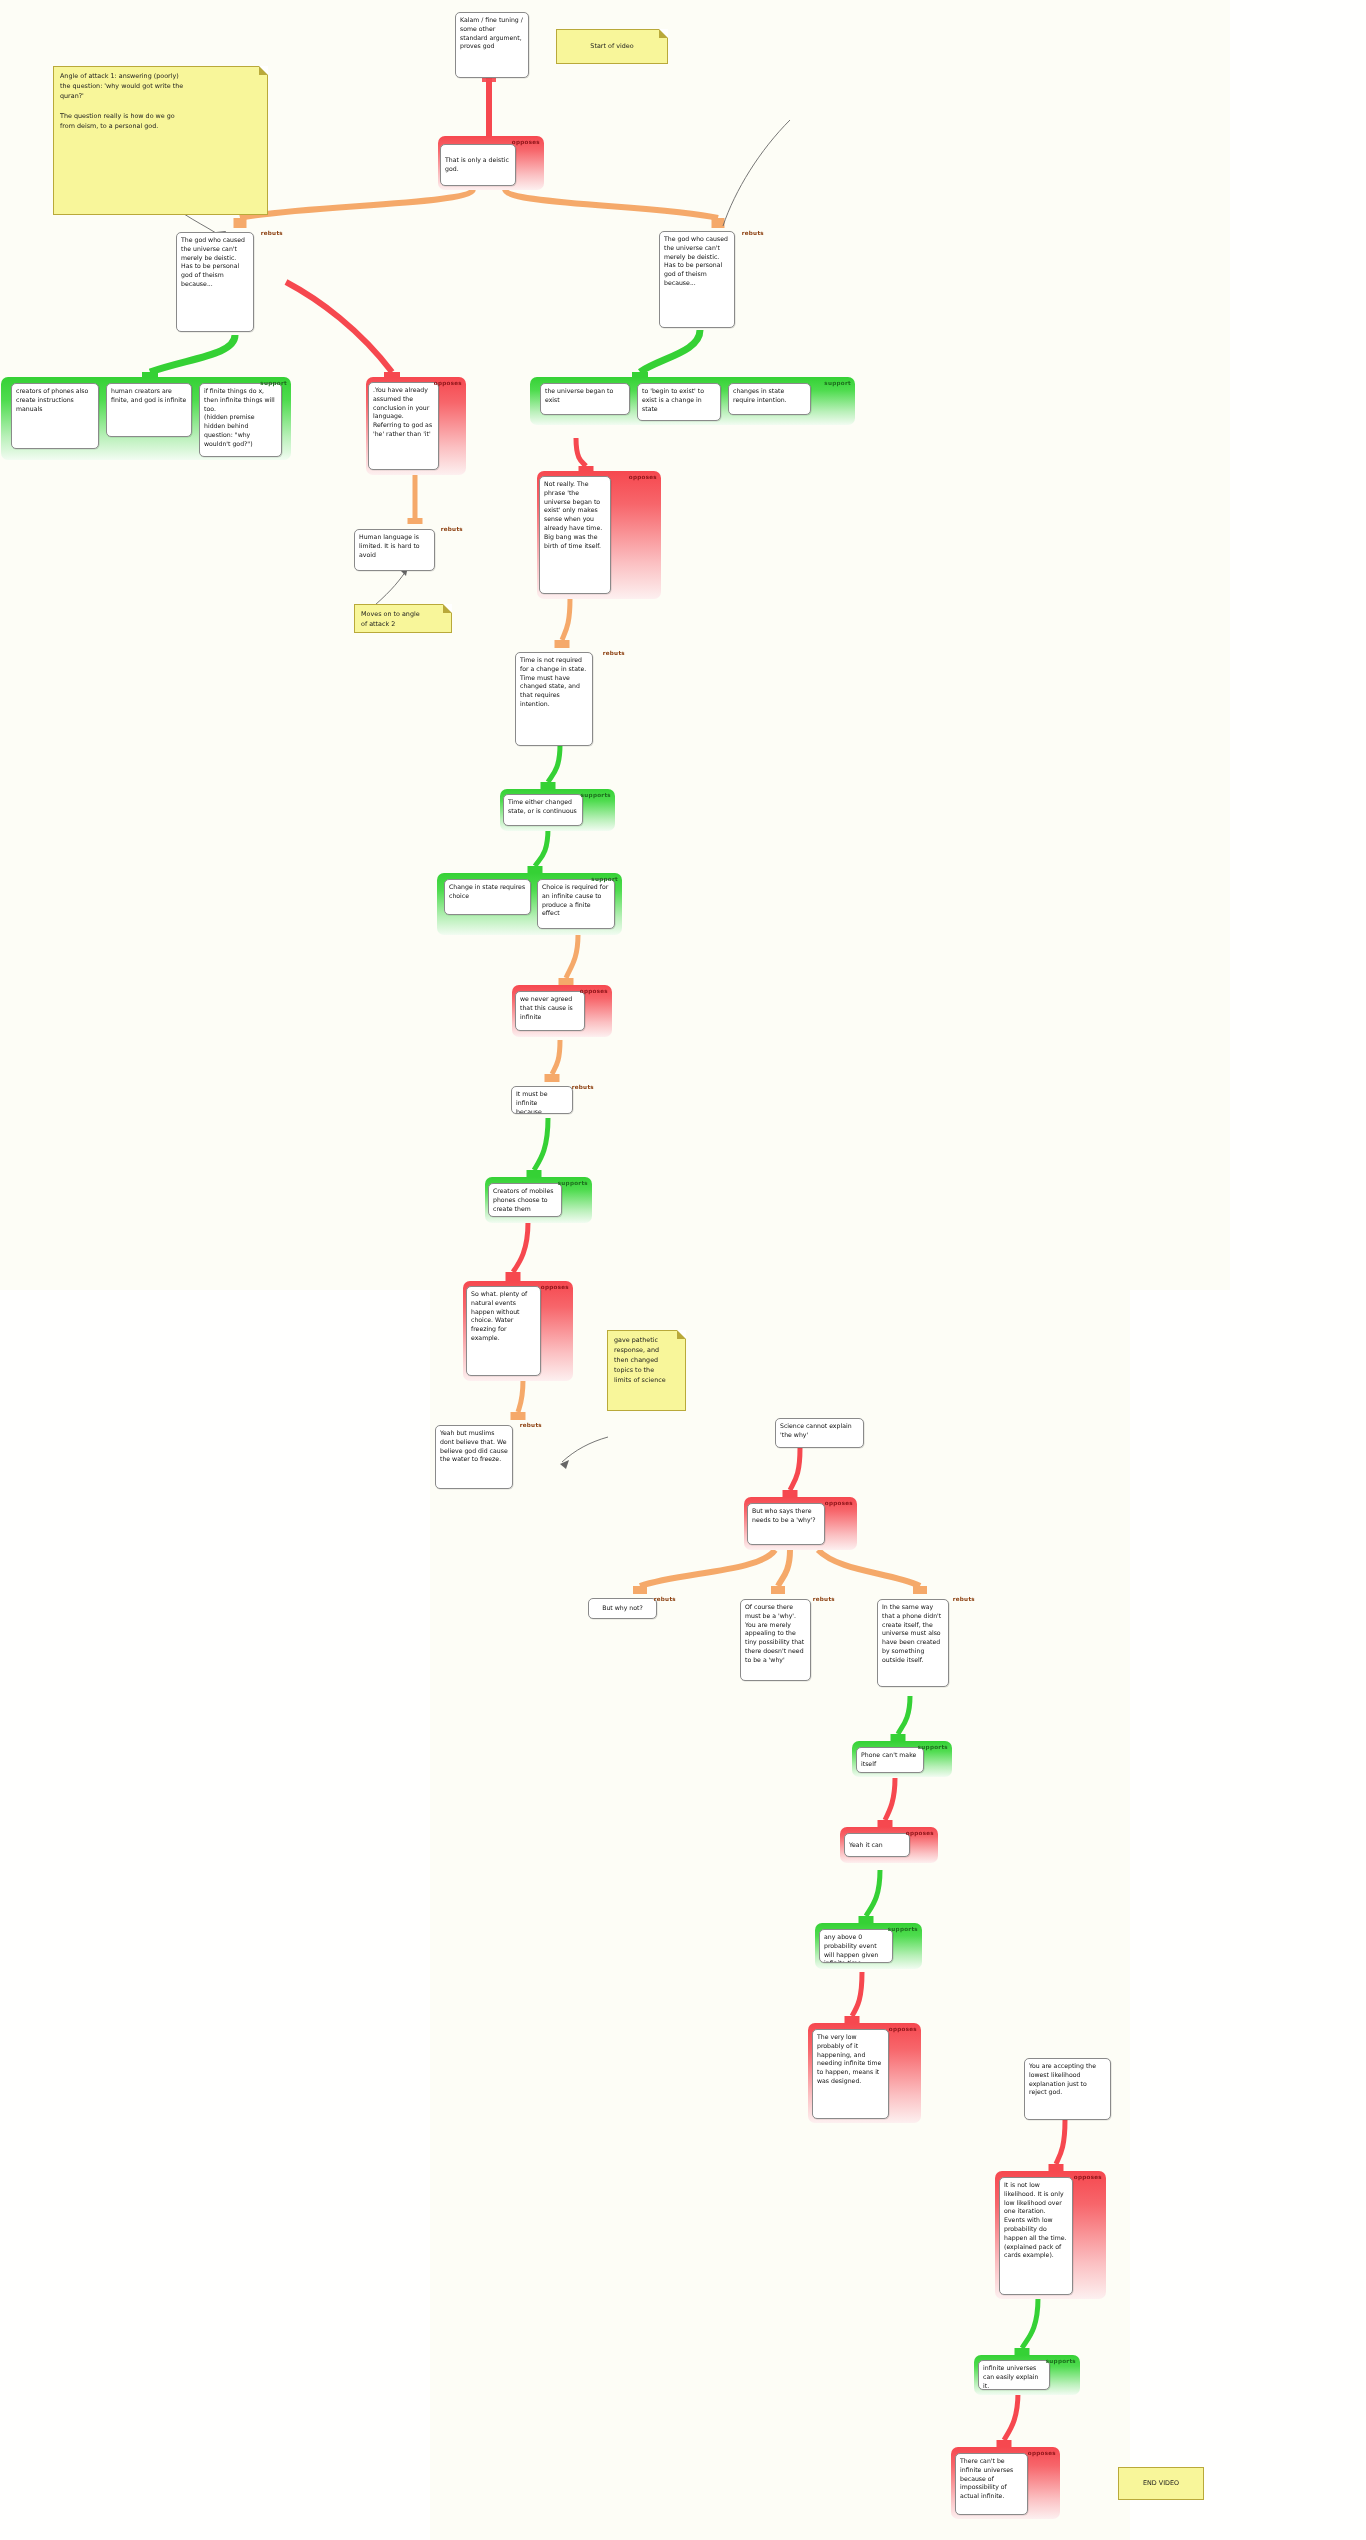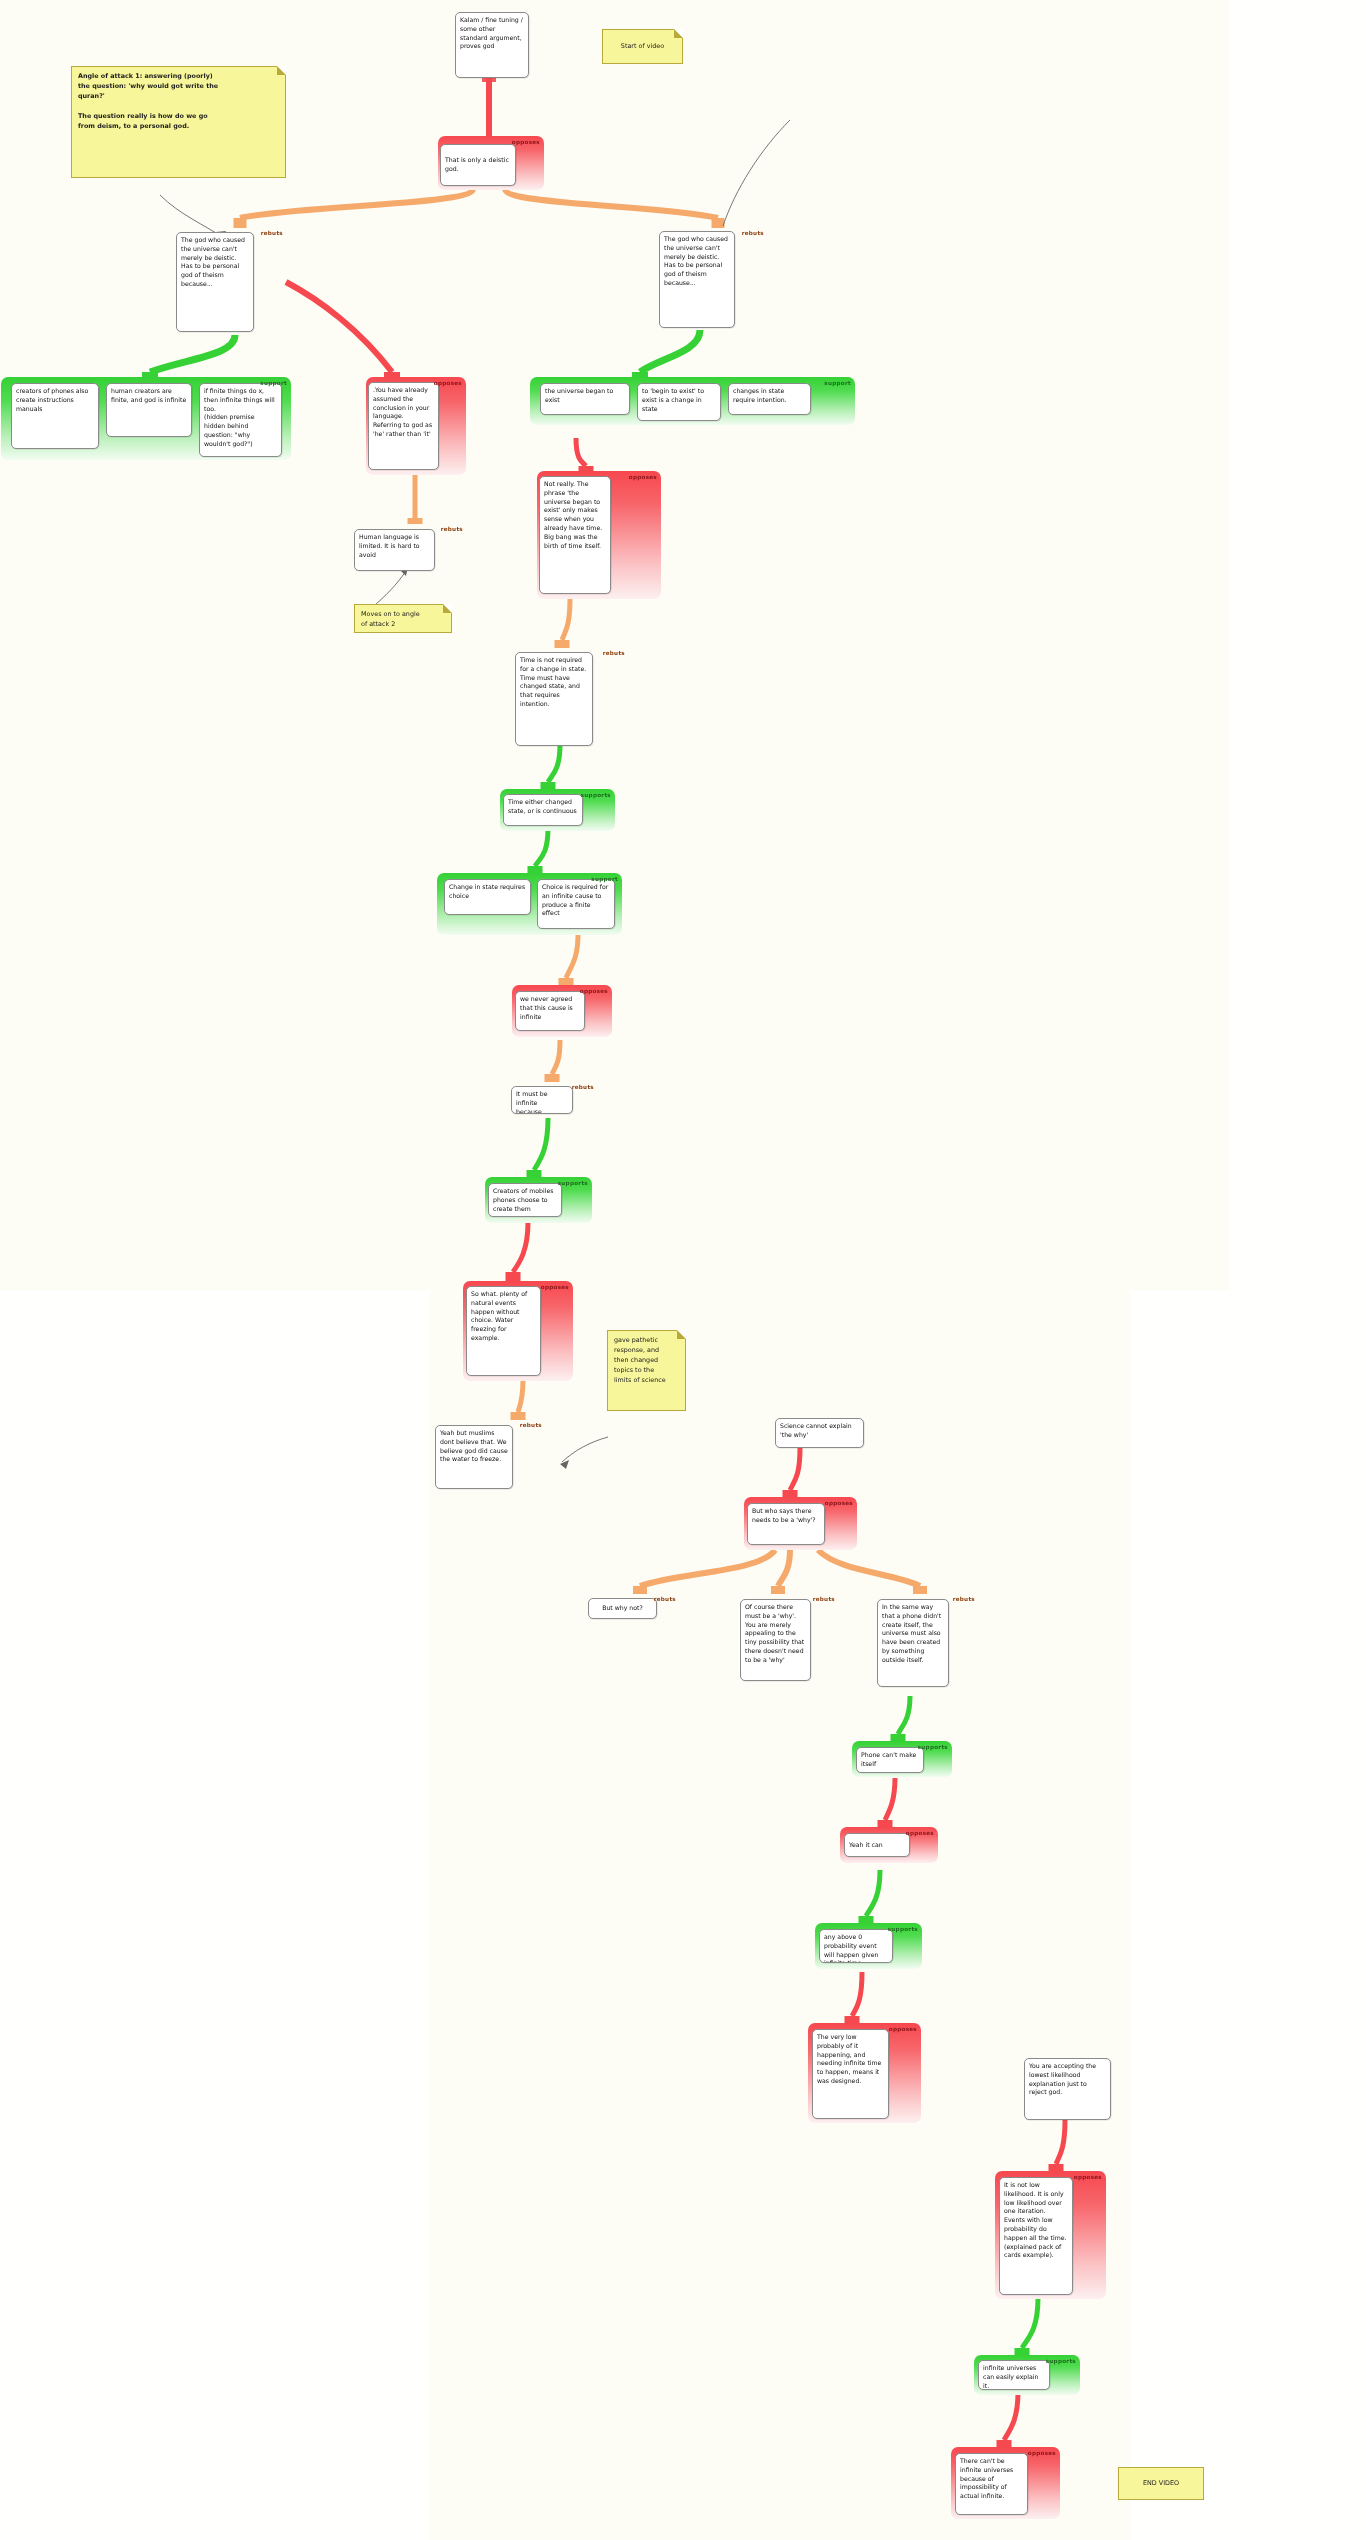--- a/index.html
+++ b/index.html
@@ -133,28 +133,28 @@
     <path d="M1065,2120 C1065,2148 1060,2155 1056,2164" stroke="#f6484f" stroke-width="5" fill="none"></path>
     <path d="M1056,2164 L1056,2172" stroke="#f6484f" stroke-width="15" fill="none"></path>
 
     <path d="M1038,2298 C1038,2330 1028,2338 1022,2348" stroke="#35d135" stroke-width="5" fill="none"></path>
     <path d="M1022,2348 L1022,2356" stroke="#35d135" stroke-width="15" fill="none"></path>
 
     <path d="M1018,2392 C1018,2420 1010,2430 1004,2440" stroke="#f6484f" stroke-width="5" fill="none"></path>
     <path d="M1004,2440 L1004,2448" stroke="#f6484f" stroke-width="15" fill="none"></path>
   </svg>
 
-  <div class="note" style="left:71px;top:66px;width:215px;height:112px;font-weight:bold;">Angle of attack 1: answering (poorly)
+  <div class="note" style="left:53px;top:66px;width:215px;height:149px;">Angle of attack 1: answering (poorly)
 the question: 'why would got write the
 quran?'
 
 The question really is how do we go
 from deism, to a personal god.</div>
 
-  <div class="note mid" style="left:556px;top:29px;width:81px;height:35px;justify-content:center;margin-left:46px;">Start of video</div>
+  <div class="note mid" style="left:556px;top:29px;width:112px;height:35px;justify-content:center;">Start of video</div>
 
 
   <div class="note" style="left:354px;top:604px;width:98px;height:29px;">Moves on to angle
 of attack 2</div>
 
   <div class="note" style="left:607px;top:1330px;width:79px;height:81px;">gave pathetic
 response, and
 then changed
 topics to the
 limits of science</div>

